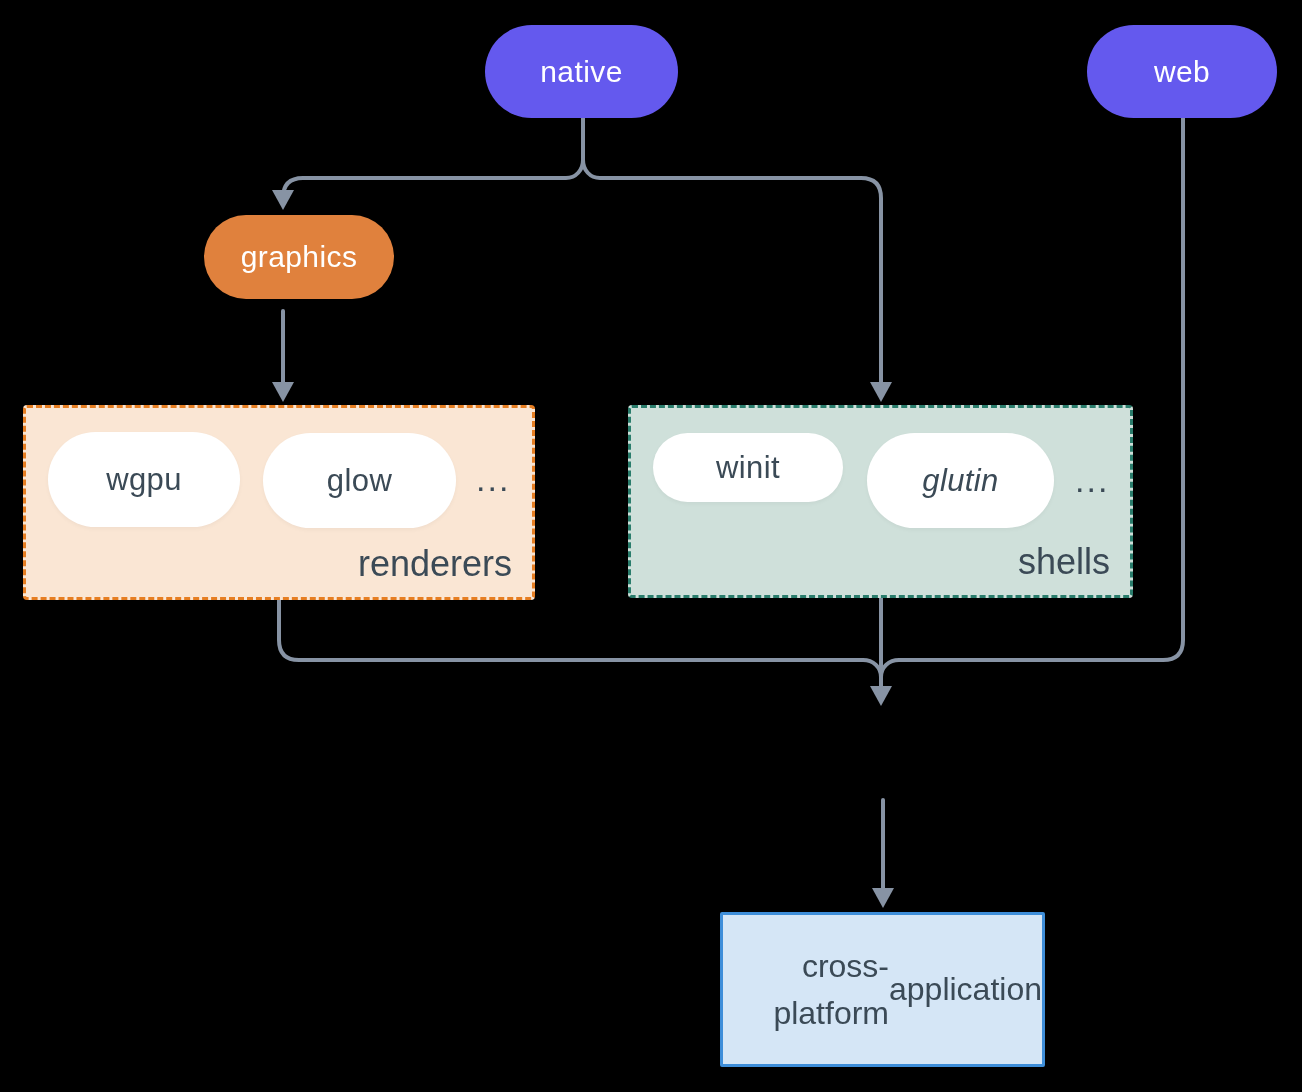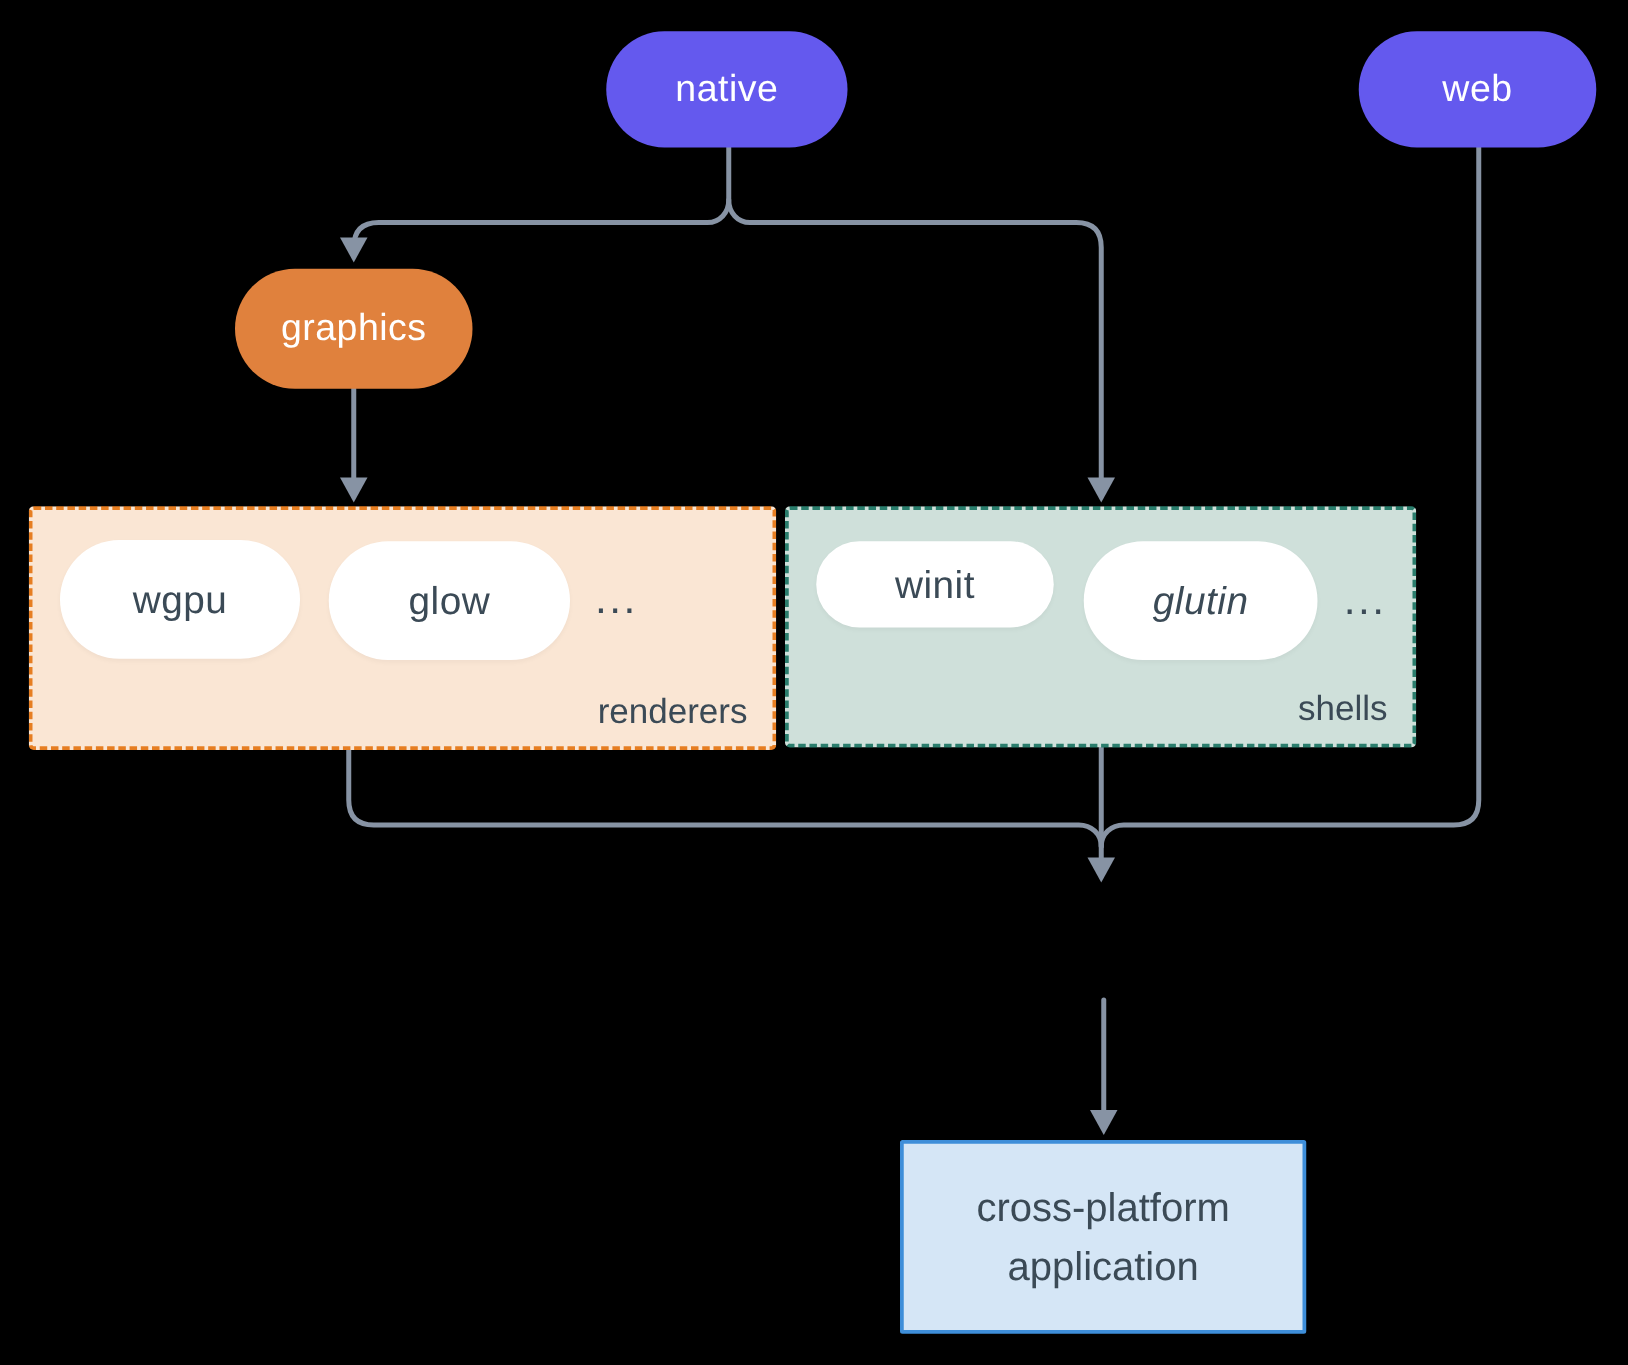--- a/index.html
+++ b/index.html
@@ -38,29 +38,29 @@
     font-size: 30px;
     letter-spacing: 0.4px;
   }
   .pill.purple { background: #6459EE; }
   .pill.orange { background: #E0813D; }
   .pill.blue   { background: #2E8AD8; }
   .pill.white  { background: #ffffff; color: #3B4A56; font-size: 31px; }
 
   .node-native   { left: 485px;  top: 25px;  width: 193px; height: 93px; }
   .node-web      { left: 1087px; top: 25px;  width: 190px; height: 93px; }
-  .node-graphics { left: 188px;  top: 215px; width: 190px; height: 96px; }
+  .node-graphics { left: 204px;  top: 215px; width: 190px; height: 84px; }
   .node-iced     { left: 788px;  top: 708px; width: 190px; height: 92px; }
 
   .group {
     position: absolute;
     border-radius: 4px;
   }
   .group-renderers {
-    left: 23px; top: 405px; width: 598px; height: 195px;
+    left: 23px; top: 405px; width: 512px; height: 195px;
     background: #FAE6D4;
     border: 3px dashed #E67E22;
   }
   .group-shells {
     left: 628px; top: 405px; width: 505px; height: 193px;
     background: #CFE0DA;
     border: 3px dashed #2A7D6C;
   }
   .group .pill.white { box-shadow: 0 2px 4px rgba(0,0,0,0.04); }
 
@@ -78,32 +78,32 @@
     align-items: center;
     font-size: 34px;
     color: #3B4A56;
     letter-spacing: 2px;
   }
 
   .group-label {
     position: absolute;
     right: 20px;
     bottom: 12px;
-    font-size: 28px;
+    font-size: 36px;
     color: #3B4A56;
   }
 
   .app-box {
     position: absolute;
     left: 720px; top: 912px; width: 325px; height: 155px;
     background: #D5E6F6;
     border: 3px solid #3E8ED9;
     border-radius: 2px;
     display: flex;
-    flex-direction: column;
+    flex-direction: row;
     align-items: center;
     justify-content: center;
     color: #3B4A56;
     font-size: 32px;
     line-height: 1.45;
     text-align: right;
   }
 </style>
 </head>
 <body>

